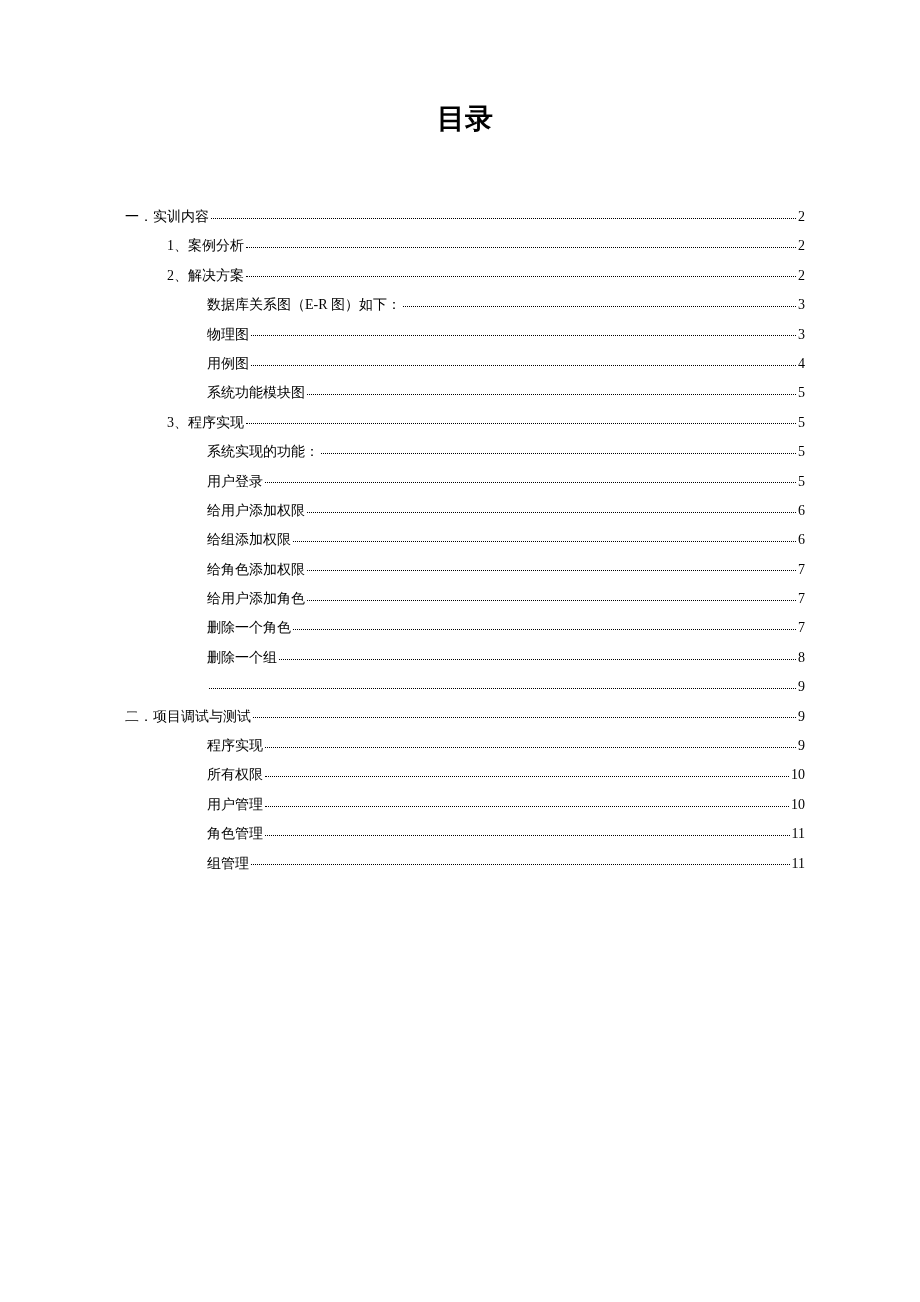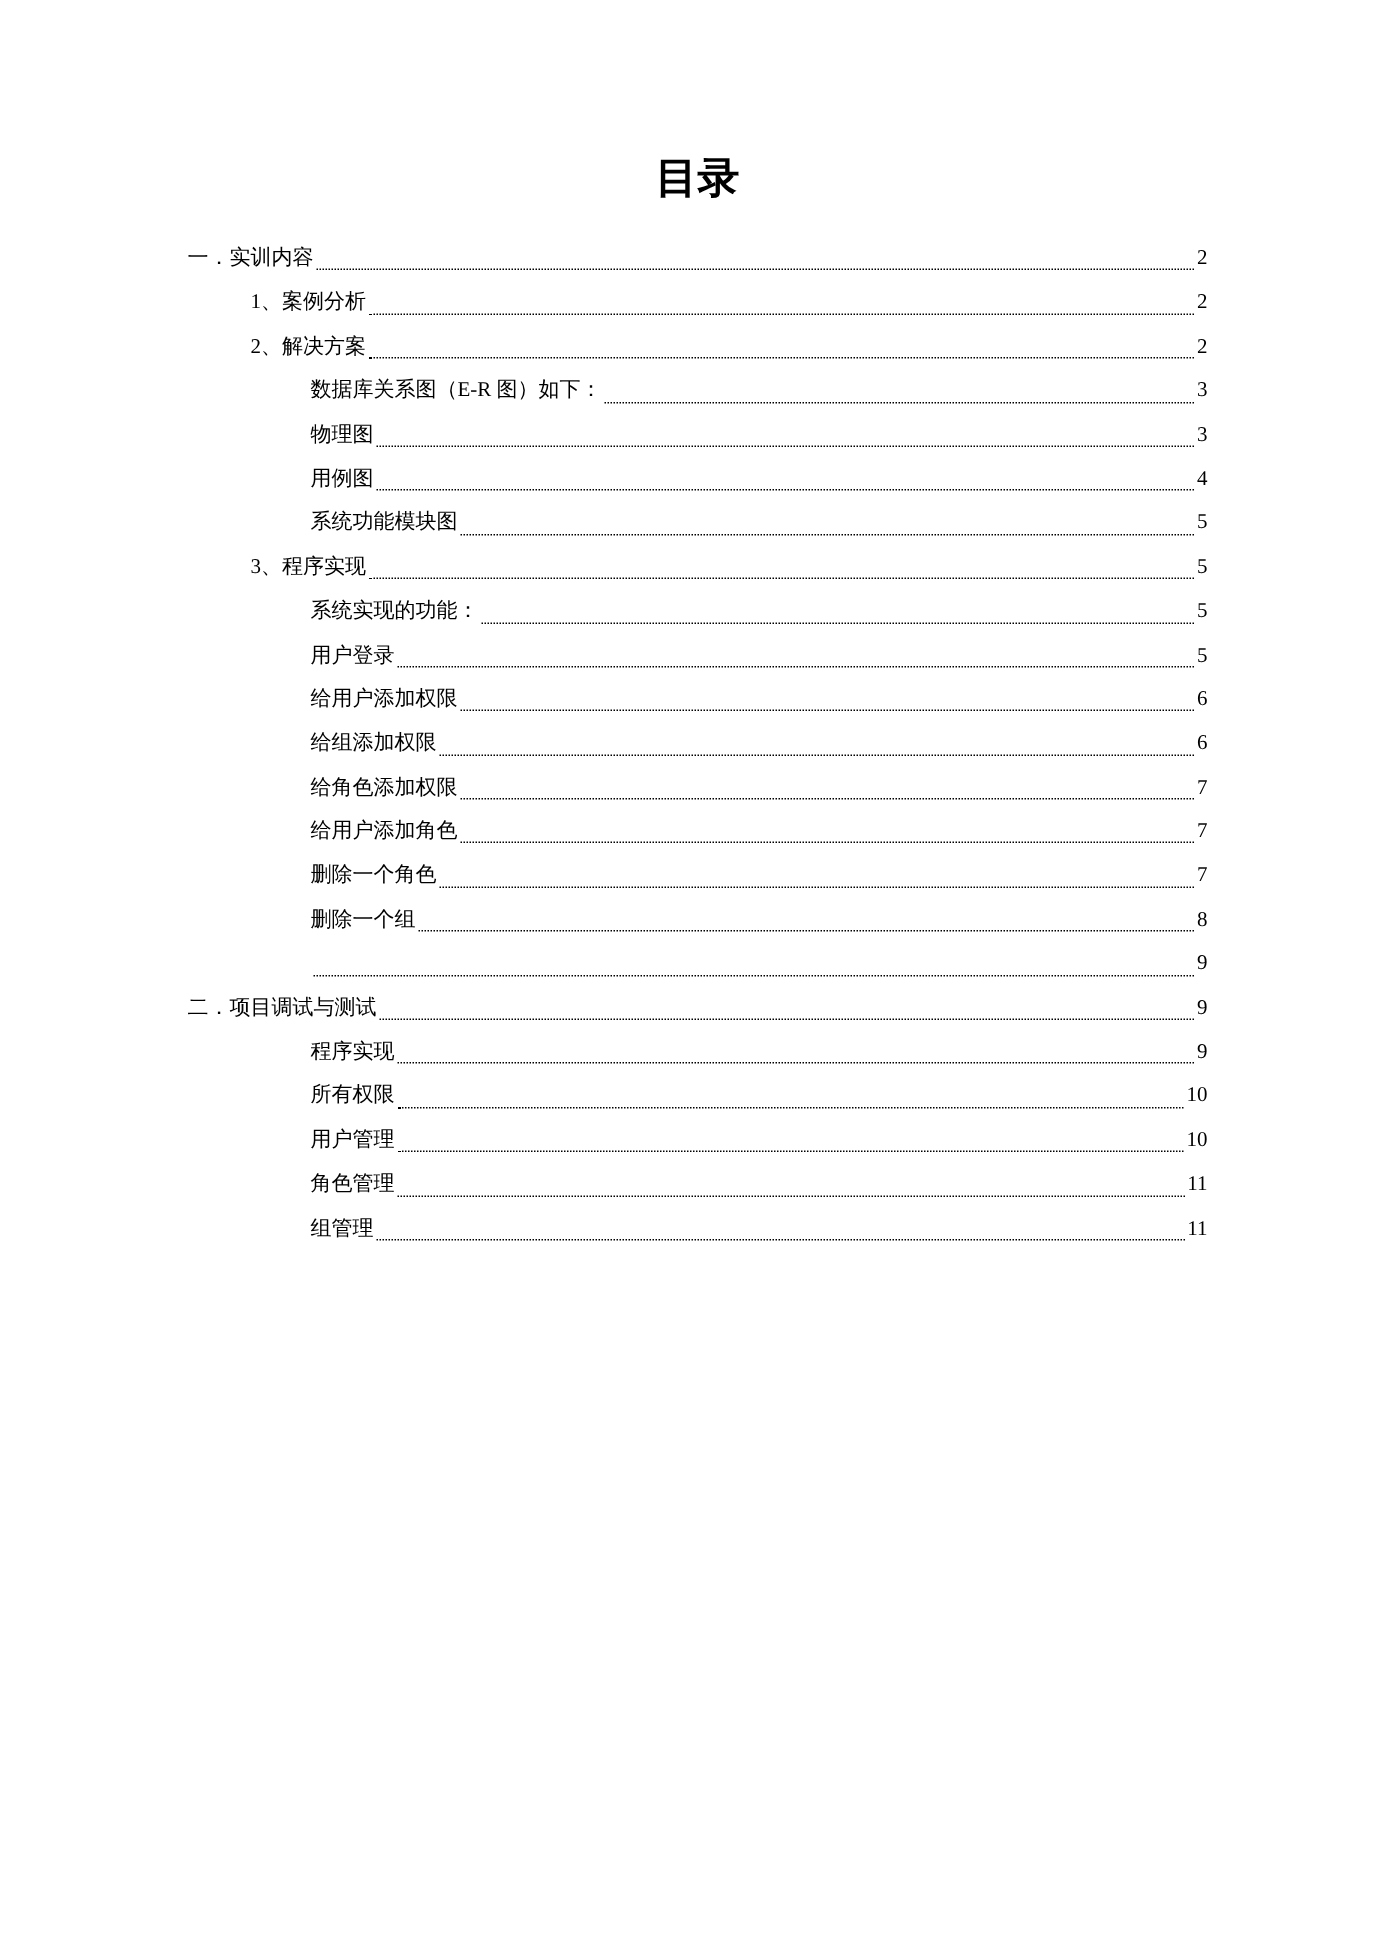--- a/index.html
+++ b/index.html
@@ -12,30 +12,30 @@
       height: 1302px;
       background: #ffffff;
       font-family: "SimSun", "宋体", serif;
       color: #000000;
       padding: 100px 115px 0 125px;
     }
     .title {
       text-align: center;
       font-size: 28px;
       font-weight: bold;
-      margin-bottom: 20px;
+      margin-bottom: 64px;
       font-family: "SimHei", "黑体", sans-serif;
     }
     .toc {
       font-size: 14px;
       line-height: 2.1;
     }
     .toc-row {
       display: flex;
-      align-items: flex-end;
+      align-items: center;
       white-space: nowrap;
     }
     .indent {
       flex: 0 0 auto;
     }
     .label {
       flex: 0 0 auto;
     }
     .leader {
       flex: 1 1 auto;

